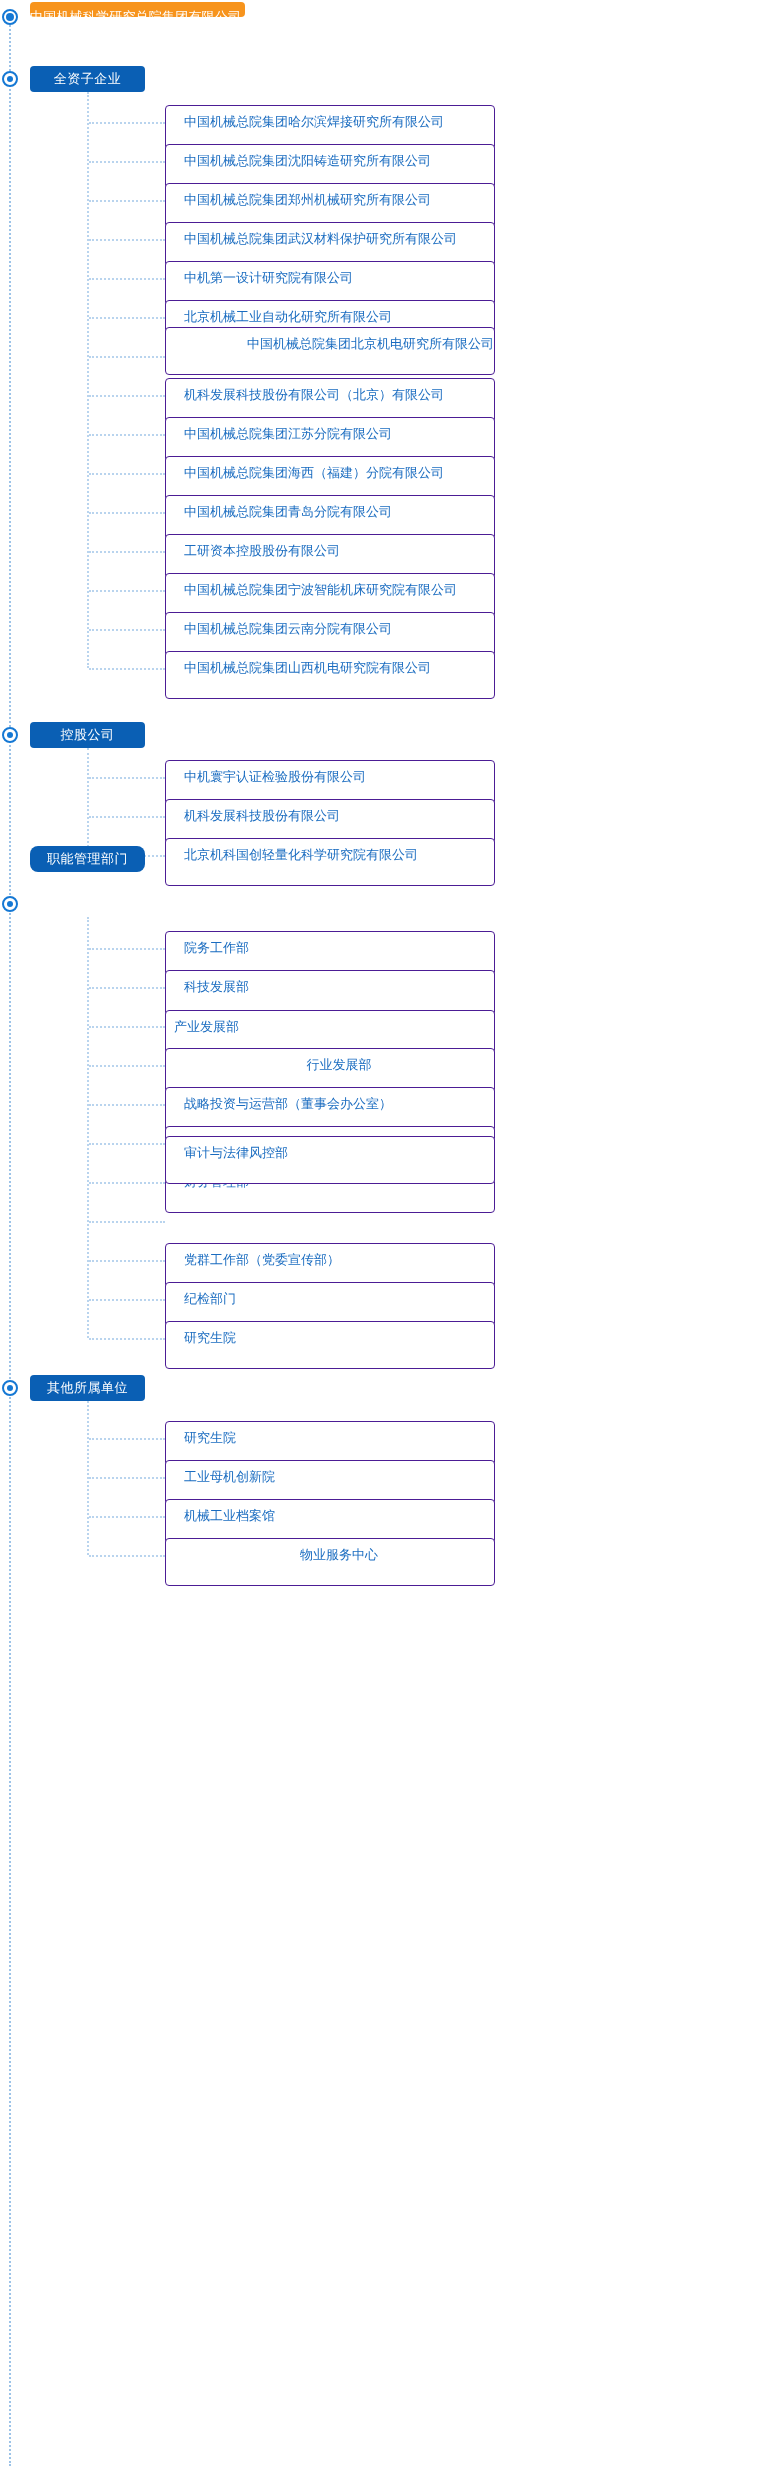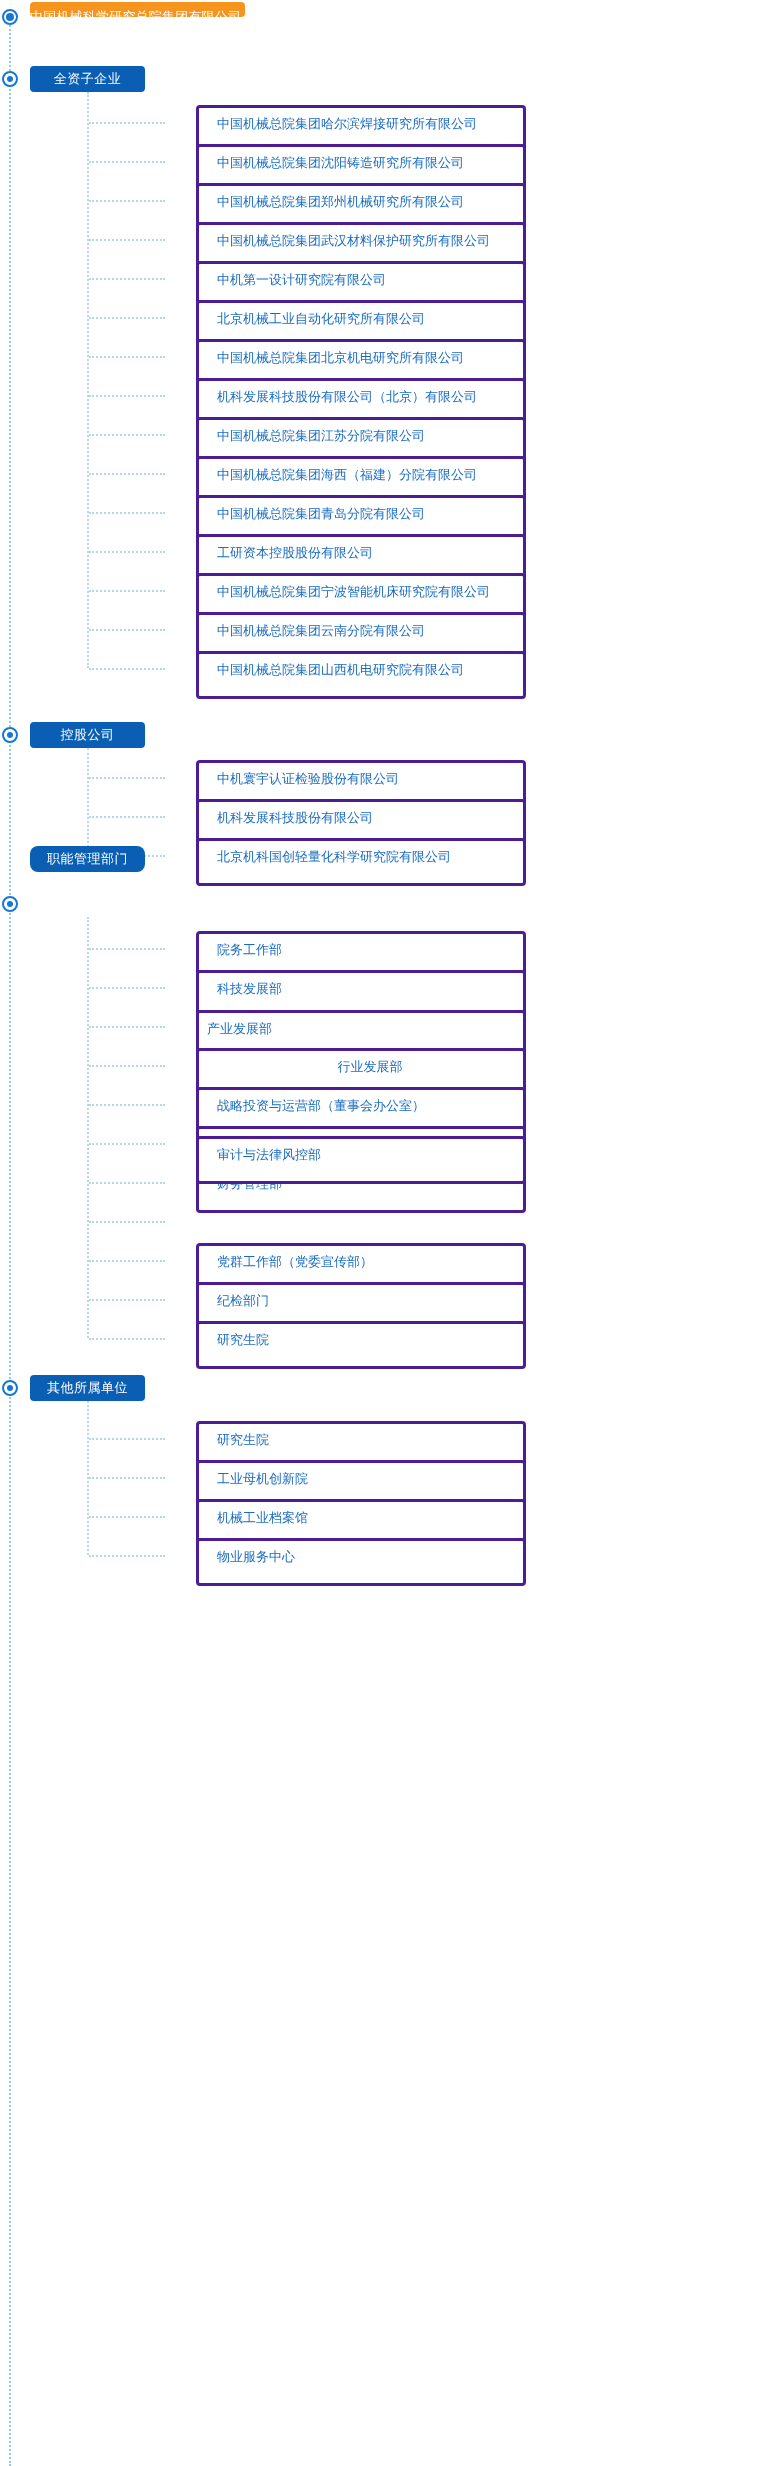--- a/index.html
+++ b/index.html
@@ -120,31 +120,30 @@
   }
 
   
   .item-box {
     position: absolute;
     left: 165px;
     width: 330px;
     height: 48px;
     box-sizing: border-box;
     background: #ffffff;
-    border: 3px solid #4c1d95;
+    border: 1px solid #4c1d95;
     border-radius: 4px;
     color: #1a6cc0;
     font-size: 13px;
     line-height: 31px;
     padding-left: 18px;
     white-space: nowrap;
     overflow: hidden;
     cursor: pointer;
     z-index: 2;
-    margin-left: 31px;
   }
 </style>
 </head>
 <body>
 
 <div id="org-canvas">
 
   <div class="trunk"></div>
 
   <div class="node-marker root" style="top:9px;"></div>
@@ -160,21 +159,21 @@
       <div class="item-box" style="top: 144px;">中国机械总院集团沈阳铸造研究所有限公司</div>
       <div class="connector" style="top: 200px;"></div>
       <div class="item-box" style="top: 183px;">中国机械总院集团郑州机械研究所有限公司</div>
       <div class="connector" style="top: 239px;"></div>
       <div class="item-box" style="top: 222px;">中国机械总院集团武汉材料保护研究所有限公司</div>
       <div class="connector" style="top: 278px;"></div>
       <div class="item-box" style="top: 261px;">中机第一设计研究院有限公司</div>
       <div class="connector" style="top: 317px;"></div>
       <div class="item-box" style="top: 300px;">北京机械工业自动化研究所有限公司</div>
       <div class="connector" style="top: 356px;"></div>
-      <div class="item-box" style="top: 339px;">中国机械总院集团北京机电研究所有限公司</div>
+      <div class="item-box" style="top: 327px; text-align: right;">中国机械总院集团北京机电研究所有限公司</div>
       <div class="connector" style="top: 395px;"></div>
       <div class="item-box" style="top: 378px;">机科发展科技股份有限公司（北京）有限公司</div>
       <div class="connector" style="top: 434px;"></div>
       <div class="item-box" style="top: 417px;">中国机械总院集团江苏分院有限公司</div>
       <div class="connector" style="top: 473px;"></div>
       <div class="item-box" style="top: 456px;">中国机械总院集团海西（福建）分院有限公司</div>
       <div class="connector" style="top: 512px;"></div>
       <div class="item-box" style="top: 495px;">中国机械总院集团青岛分院有限公司</div>
       <div class="connector" style="top: 551px;"></div>
       <div class="item-box" style="top: 534px;">工研资本控股股份有限公司</div>
@@ -221,16 +220,16 @@
       <div class="node-marker" style="top: 1380px;"></div>
       <div class="cat-badge" style="top: 1375px;">其他所属单位</div>
       <div class="branch-spine" style="top: 1401px; height: 154px;"></div>
       <div class="connector" style="top: 1438px;"></div>
       <div class="item-box" style="top: 1421px;">研究生院</div>
       <div class="connector" style="top: 1477px;"></div>
       <div class="item-box" style="top: 1460px;">工业母机创新院</div>
       <div class="connector" style="top: 1516px;"></div>
       <div class="item-box" style="top: 1499px;">机械工业档案馆</div>
       <div class="connector" style="top: 1555px;"></div>
-      <div class="item-box" style="top: 1538px;">物业服务中心</div>
+      <div class="item-box" style="top: 1538px; text-align: center;">物业服务中心</div>
     </div>
 
 </div>
 
 </body></html>

